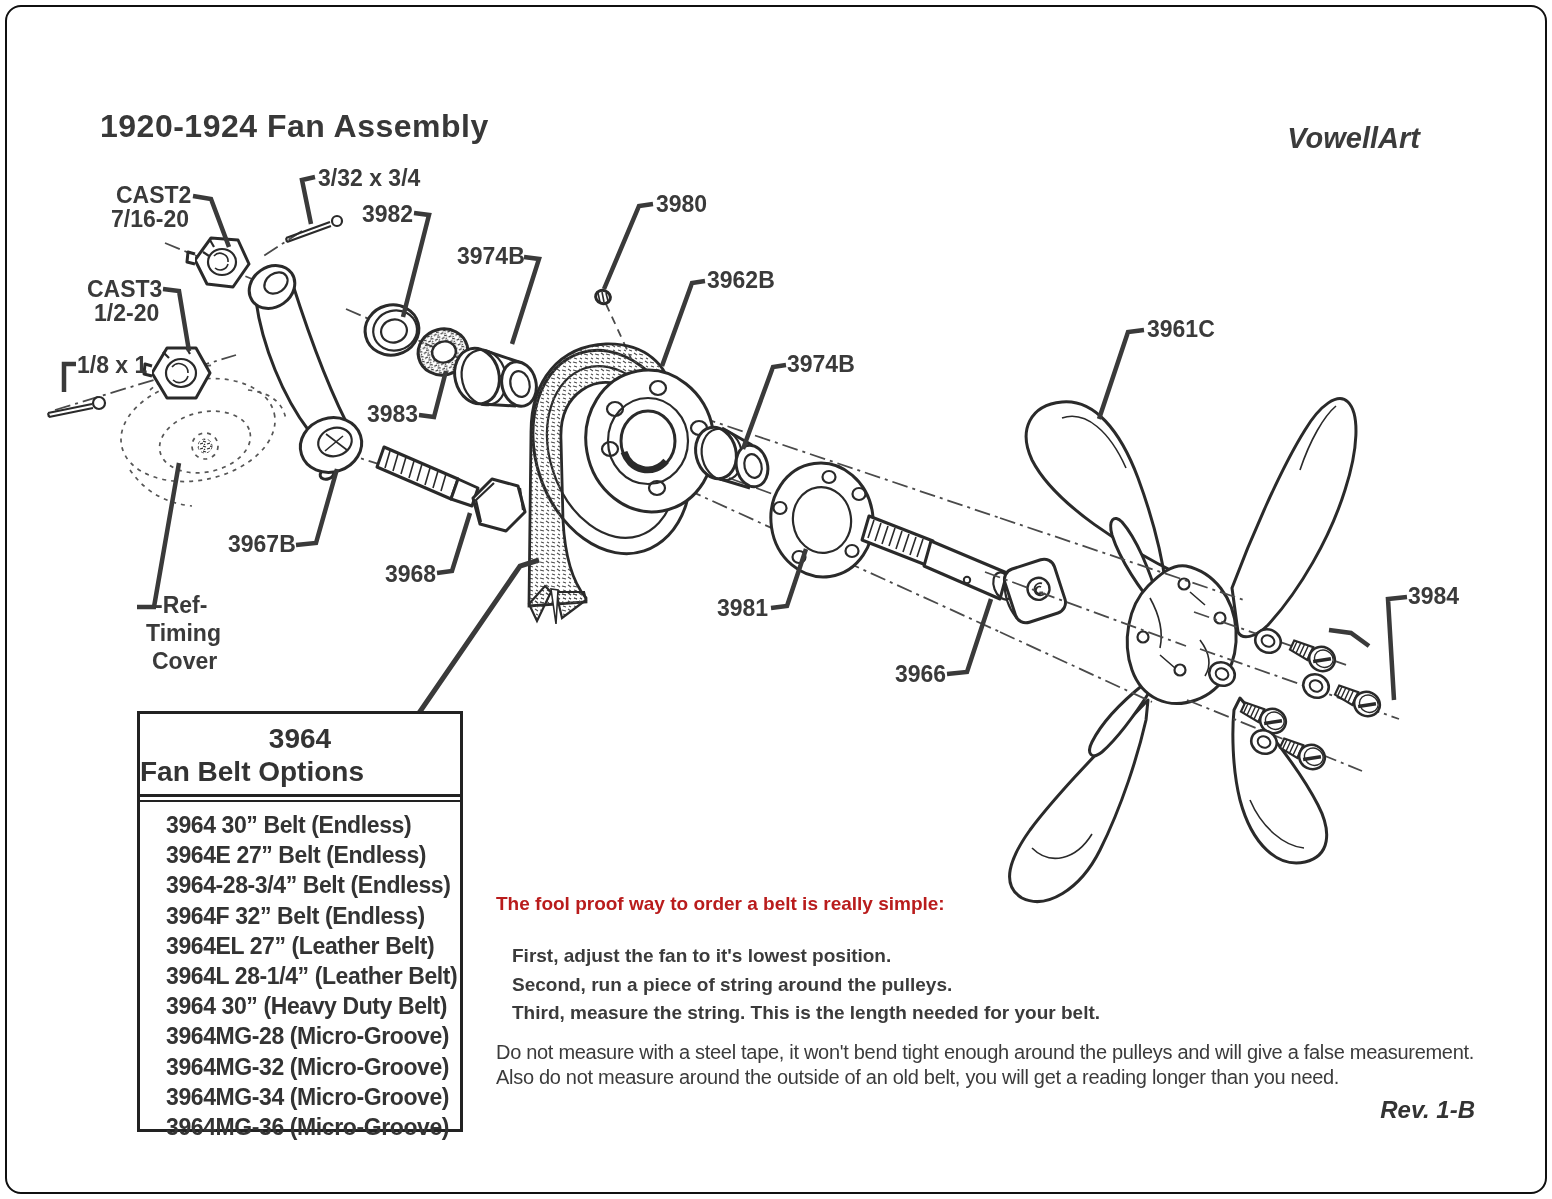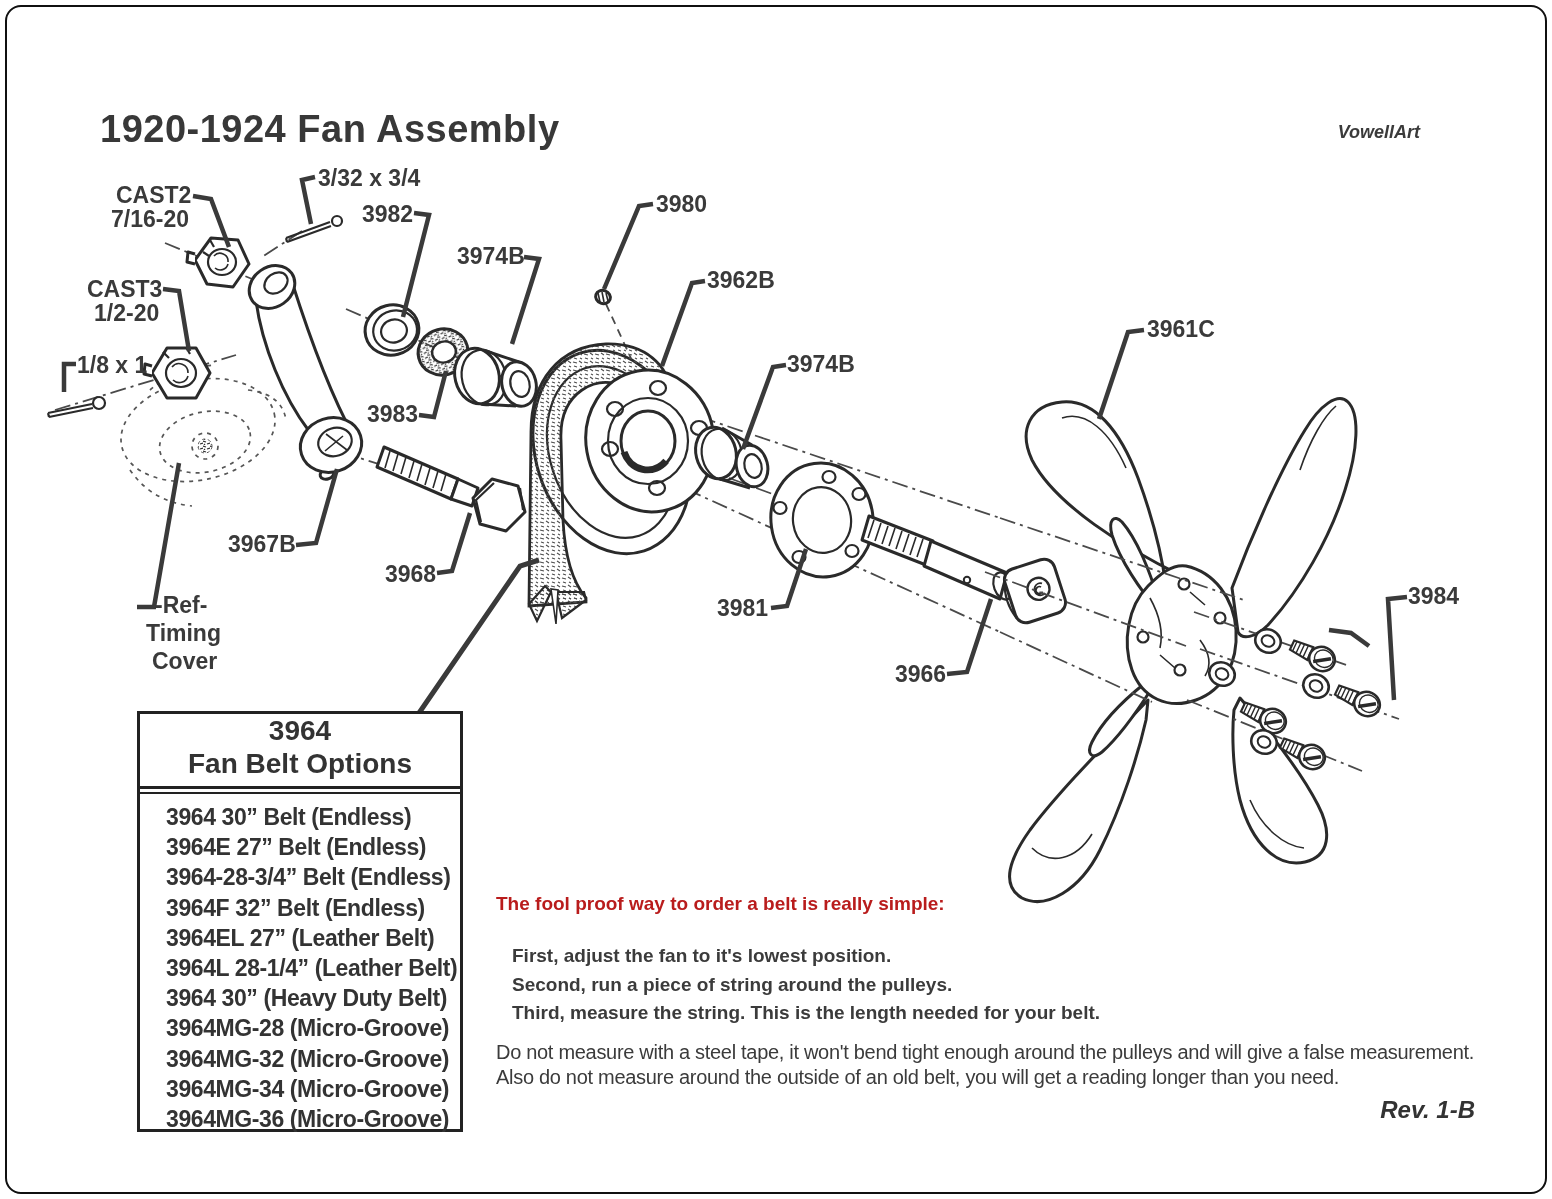--- a/index.html
+++ b/index.html
@@ -1,28 +1,28 @@
 <!DOCTYPE html>
 <html><head>
 <meta charset="utf-8">
 <style>
   html,body{margin:0;padding:0;background:#fff;}
   .page{position:relative;width:1552px;height:1199px;background:#ffffff;
         font-family:"Liberation Sans",sans-serif;overflow:hidden;}
   .frame{position:absolute;inset:5px;border:2.5px solid #101010;border-radius:16px;pointer-events:none;}
   .art{position:absolute;left:0;top:0;width:1552px;height:1199px;}
-  .page-title{position:absolute;left:100px;top:108px;font-size:38px;font-weight:700;color:#383838;letter-spacing:.5px;}
+  .page-title{position:absolute;left:100px;top:108px;font-size:32px;font-weight:700;color:#383838;letter-spacing:.5px;}
   .credit{position:absolute;left:1190px;top:122px;width:230px;text-align:right;
-          font-size:18px;font-weight:700;font-style:italic;color:#3b3b3b;}
+          font-size:29px;font-weight:700;font-style:italic;color:#3b3b3b;}
   .rev{position:absolute;left:1240px;top:1096px;width:235px;text-align:right;
        font-size:24px;font-weight:700;font-style:italic;color:#333;}
   .belt-box{position:absolute;left:137px;top:711px;width:326px;height:421px;
             border:3.5px solid #222;background:#fff;box-sizing:border-box;}
-  .bb-num{text-align:center;font-size:28px;font-weight:700;color:#333;line-height:33px;}
-  .bb-title{text-align:center;font-size:28px;font-weight:700;color:#333;line-height:34px;}
+  .bb-num{margin-top:8px;text-align:center;font-size:28px;font-weight:700;color:#333;line-height:33px;}
+  .bb-title{text-align:left;font-size:28px;font-weight:700;color:#333;line-height:34px;}
   .bb-rule{margin-top:5px;border-top:3px solid #222;}
   .bb-rule div{height:0;border-top:2px solid #222;margin-top:3px;}
   .bb-items{padding:8px 0 0 26px;}
   .bb-item{font-size:23px;font-weight:700;color:#333;line-height:30.2px;
            letter-spacing:-.4px;white-space:nowrap;}
   .instr-intro{position:absolute;left:496px;top:893px;font-size:19px;font-weight:700;color:#b91c1c;}
   .instr-steps{position:absolute;left:512px;top:942px;}
   .instr-step{font-size:19px;font-weight:700;color:#3b3b3b;line-height:28.5px;white-space:nowrap;}
   .instr-warning{position:absolute;left:496px;top:1040px;width:985px;font-size:20px;
                  font-weight:400;color:#3b3b3b;line-height:25.3px;letter-spacing:-.3px;}

